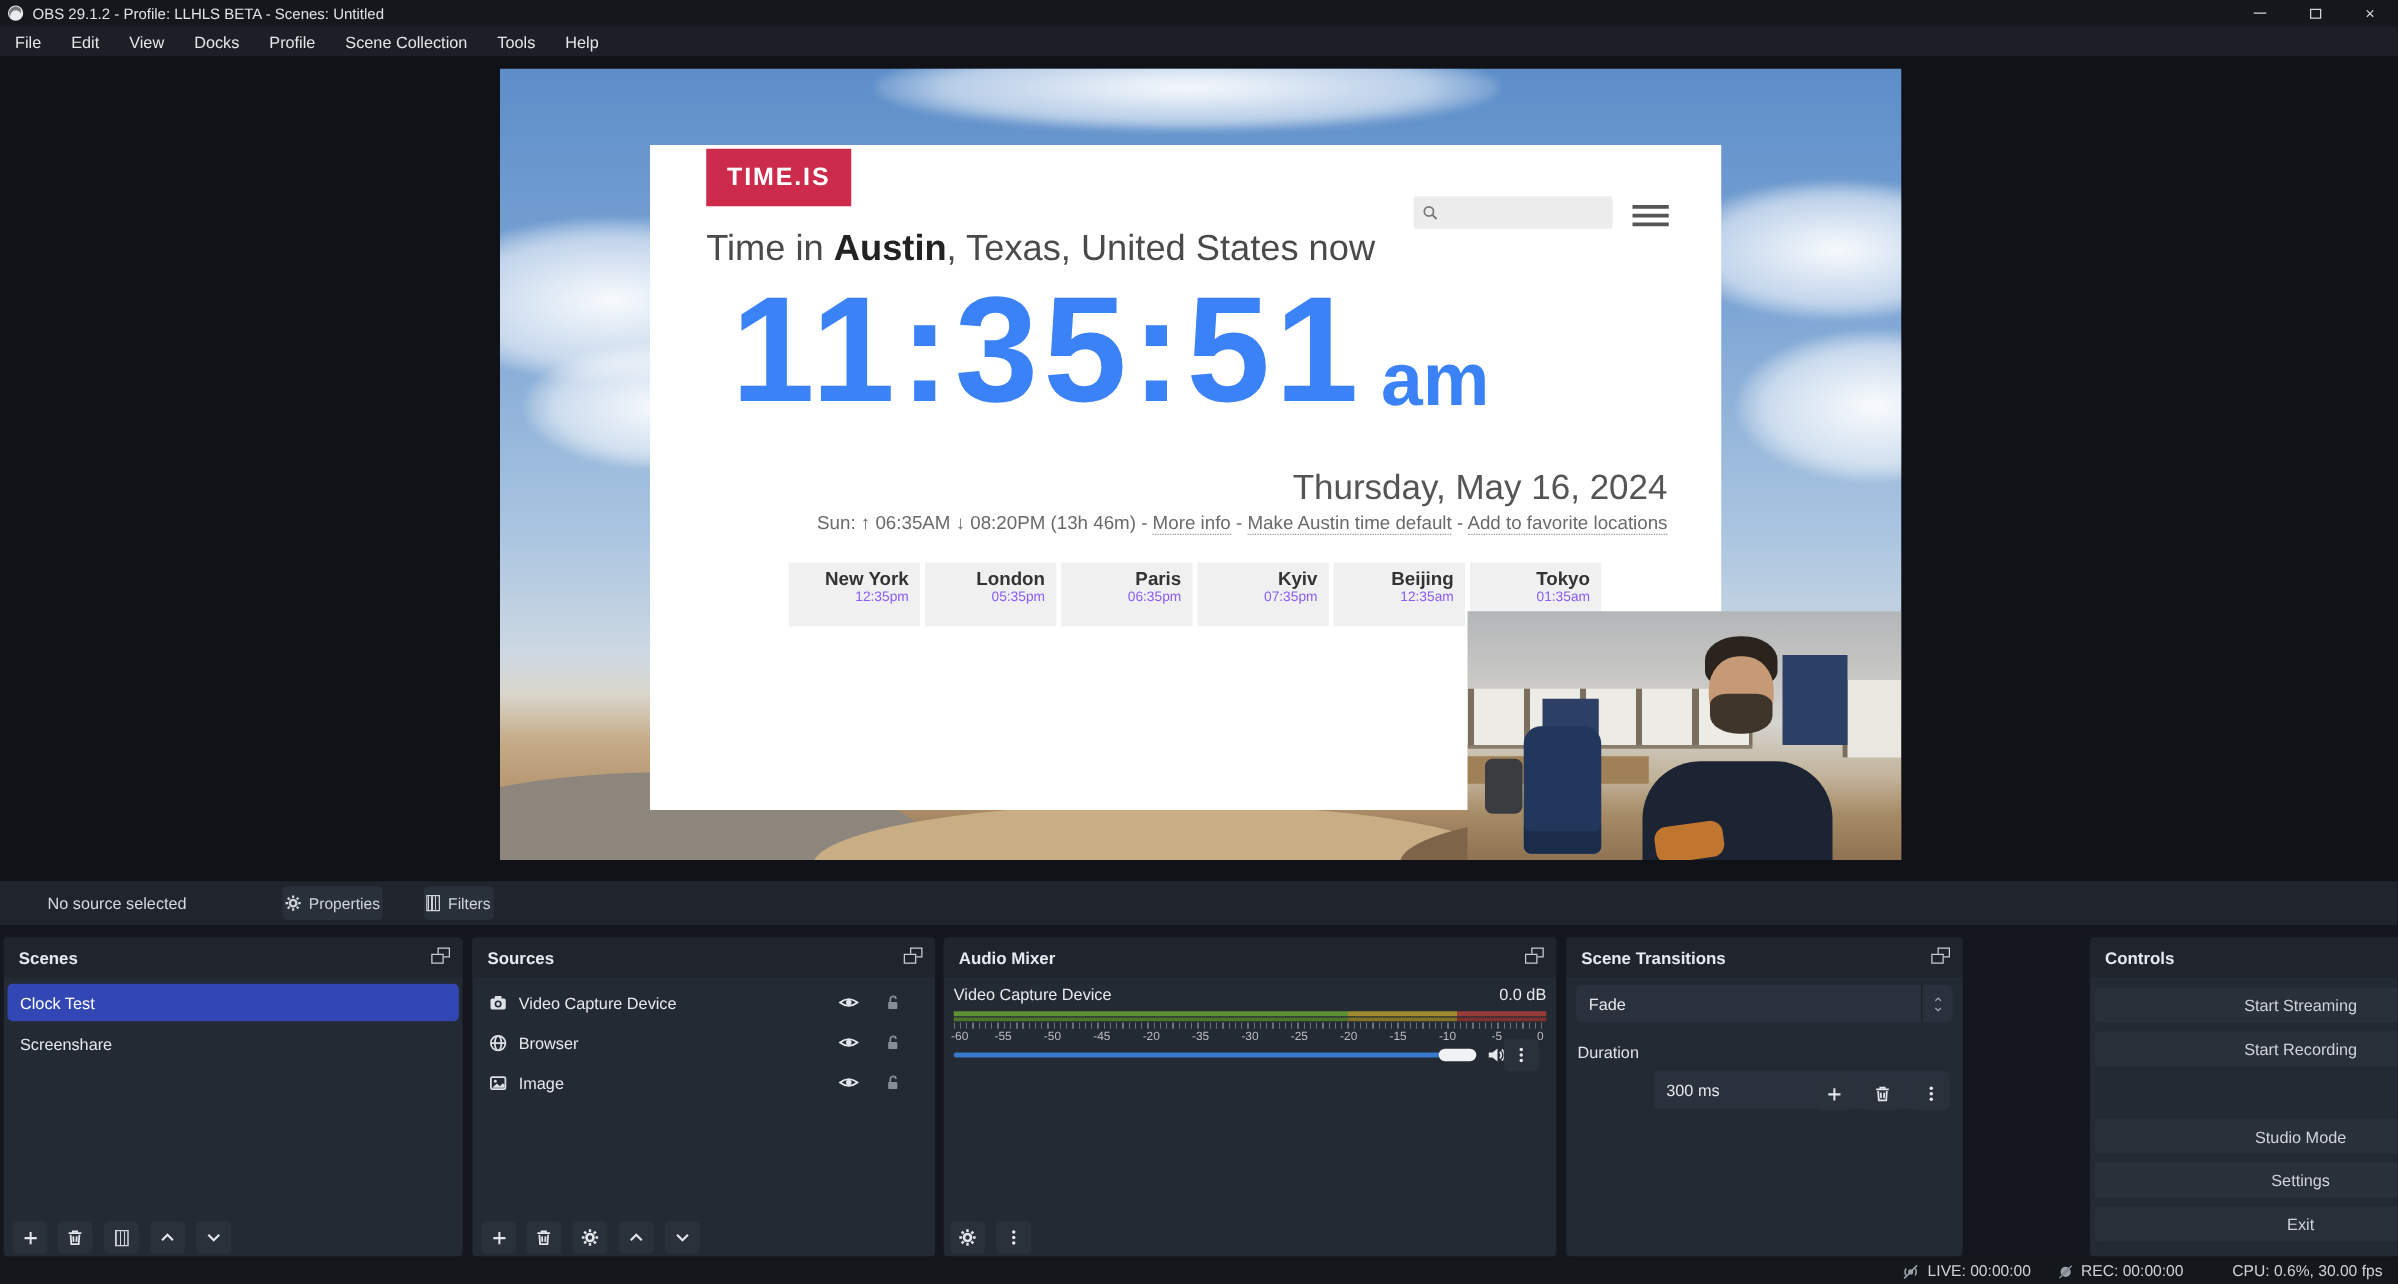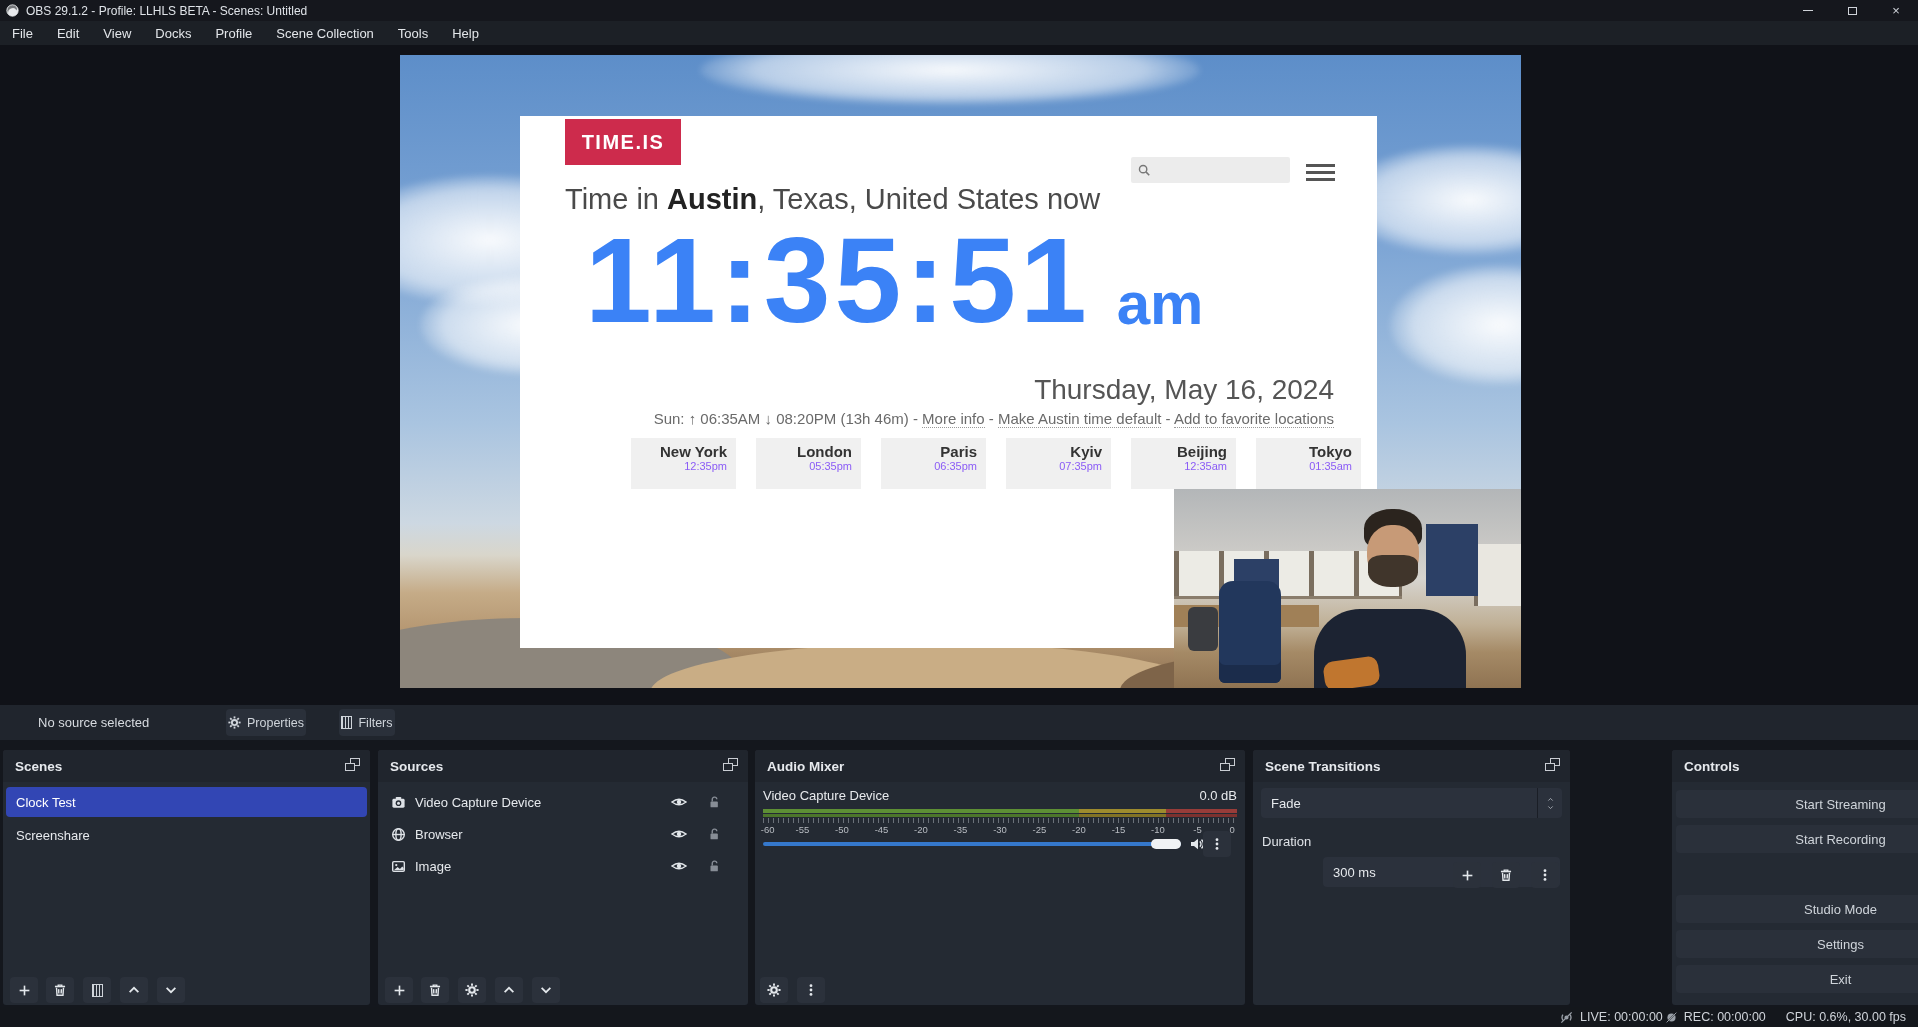--- a/index.html
+++ b/index.html
@@ -28,25 +28,25 @@
   
   .timeis { position:absolute; left:120px; top:61px; width:857px; height:532px; background:#ffffff; color:#444; }
   .ti-logo { position:absolute; left:45px; top:3px; width:116px; height:46px; display:flex; align-items:center; justify-content:center; color:#fff; font-weight:bold; font-size:20px; letter-spacing:1.5px; }
   .ti-search { position:absolute; left:611px; top:41px; width:159px; height:26px; background:#ececec; border-radius:2px; display:flex; align-items:center; padding-left:6px; color:#777; }
   .ti-burger { position:absolute; left:786px; top:48px; width:29px; }
   .ti-burger div { height:3px; background:#555; margin-bottom:4px; }
   .ti-heading { position:absolute; left:45px; top:67px; width:790px; font-size:29px; color:#4a4a4a; }
   .ti-heading b { color:#222; font-weight:700; }
   .ti-clock { position:absolute; left:65px; top:104px; display:flex; align-items:flex-end; color:#3b82f6; }
   .ti-clock .digits { font-size:120px; font-weight:700; line-height:1; letter-spacing:4px; }
-  .ti-clock .ampm { font-size:60px; font-weight:700; line-height:1; margin-left:26px; padding-bottom:6px; }
+  .ti-clock .ampm { font-size:60px; font-weight:700; line-height:1; margin-left:14px; padding-bottom:6px; }
   .ti-date { position:absolute; left:0; top:258px; width:814px; text-align:right; font-size:28px; color:#555; }
   .ti-sun { position:absolute; left:0; top:294px; width:814px; text-align:right; font-size:15px; color:#6a6a6a; }
   .ti-link { border-bottom:1px dotted #9a9a9a; }
-  .ti-cities { position:absolute; left:111px; top:322px; display:flex; gap:20px;align-items:center; }
+  .ti-cities { position:absolute; left:111px; top:334px; display:flex; gap:4px;align-items:center; }
   .ti-city { width:105px; height:51px; background:#f0f0f0; text-align:right; padding:5px 9px 0 0; }
   .ti-city .cn { font-size:15px; font-weight:700; color:#333; }
   .ti-city .ct { font-size:11px; color:#8b5cf6; }
 
   
   .webcam { position:absolute; left:774px; top:434px; width:347px; height:199px; overflow:hidden; background:linear-gradient(180deg,#b3b6b8 0%,#c9c8c5 28%,#d6d4cf 45%,#c0b096 68%,#a58a66 82%,#8f7352 100%); }
   .wc-windows { position:absolute; left:0; top:62px; width:228px; height:48px; background:repeating-linear-gradient(90deg,#7a6e5f 0 5px,#ecebe5 5px 45px); border-bottom:3px solid #8a7d6c; }
   .wc-winr { position:absolute; left:300px; top:55px; width:47px; height:62px; background:#e9e7e0; border-left:4px solid #7a6e5f; }
   .wc-panel-a { position:absolute; left:60px; top:70px; width:45px; height:62px; background:#2c4066; }
   .wc-panel-b { position:absolute; left:252px; top:35px; width:52px; height:72px; background:#2c4066; }
@@ -96,21 +96,21 @@
   .combo-text { padding-left:10px; flex:1; }
   .combo-spin { width:25px; height:100%; border-left:1px solid #1a1e26; display:flex; flex-direction:column; align-items:center; justify-content:center; gap:1px; color:#aab0b8; }
   .dur-label { position:absolute; left:9px; top:84px; font-size:13px; color:#dfe3e8; }
   .spinbox { position:absolute; left:70px; top:76px; width:237px; height:30px; background:#2b313c; border-radius:4px; display:flex; align-items:center; font-size:13px;margin-top:31px; }
   .spin-arrows { position:absolute; right:6px; display:flex; flex-direction:column; gap:2px; color:#aab0b8; }
 
   
   .ctl-btn { position:absolute; left:4px; width:329px; height:28px; font-size:13px; }
 
   
-  .statusbar { position:absolute; left:0; top:1007px; width:1918px; height:20px; background:#14171c; display:flex; align-items:center; justify-content:flex-end; gap:2px; padding-right:12px; color:#cfd3d9; font-size:12.5px; }
+  .statusbar { position:absolute; left:0; top:1007px; width:1918px; height:20px; background:#14171c; display:flex; align-items:center; justify-content:flex-end; gap:21px; padding-right:12px; color:#cfd3d9; font-size:12.5px; }
   .statusbar .grp { display:flex; align-items:center; gap:6px; }
   .cpu-txt { margin-left:18px; }
 </style>
 </head>
 <body>
 
 <svg width="0" height="0" style="position:absolute">
   <defs>
     <symbol id="i-gear" viewBox="0 0 16 16">
       <g stroke="currentColor" fill="none">

